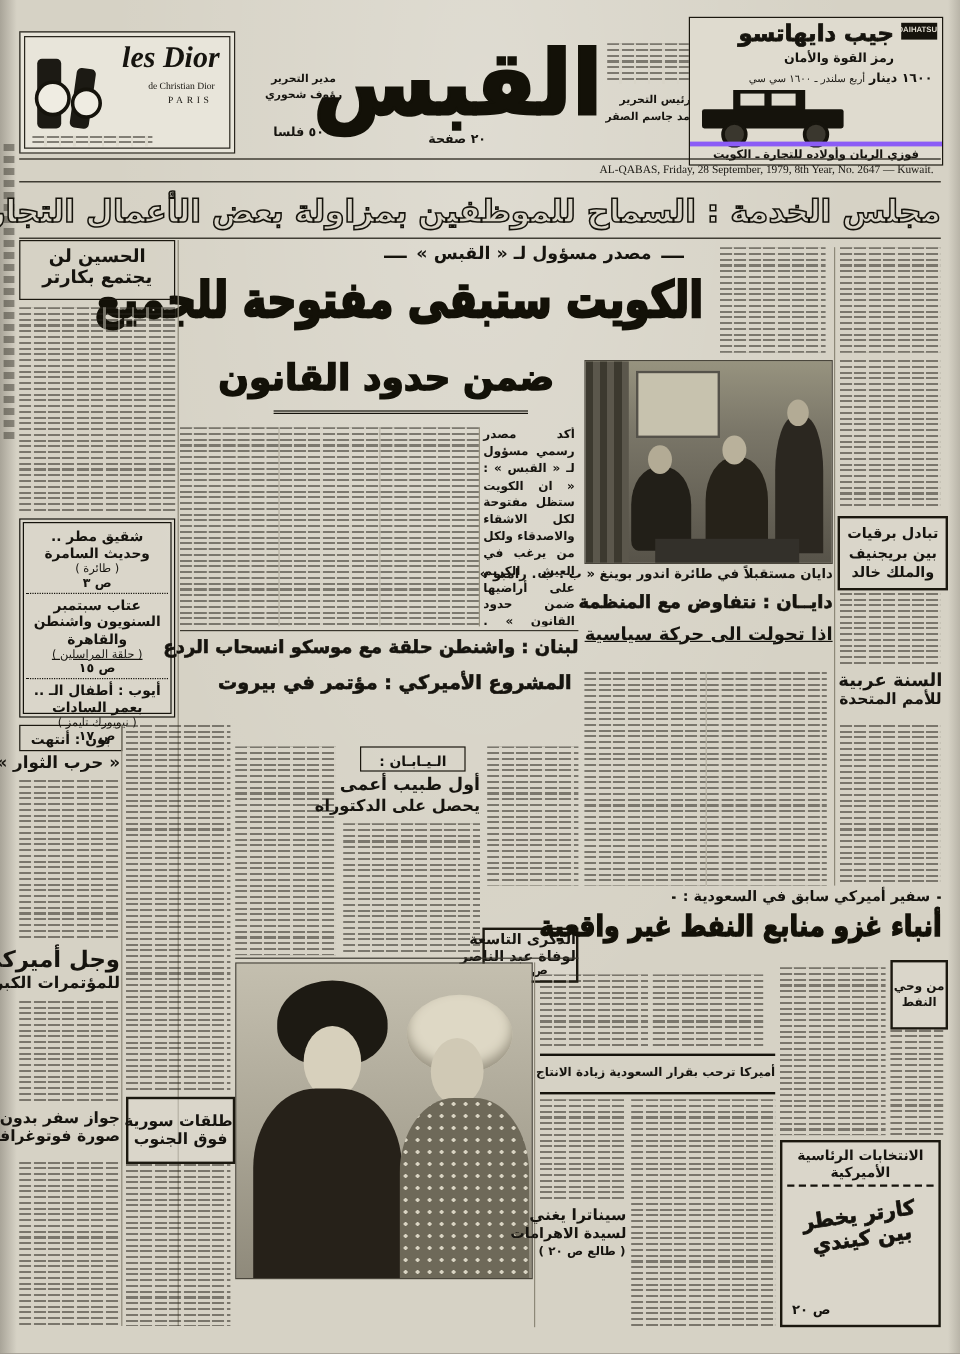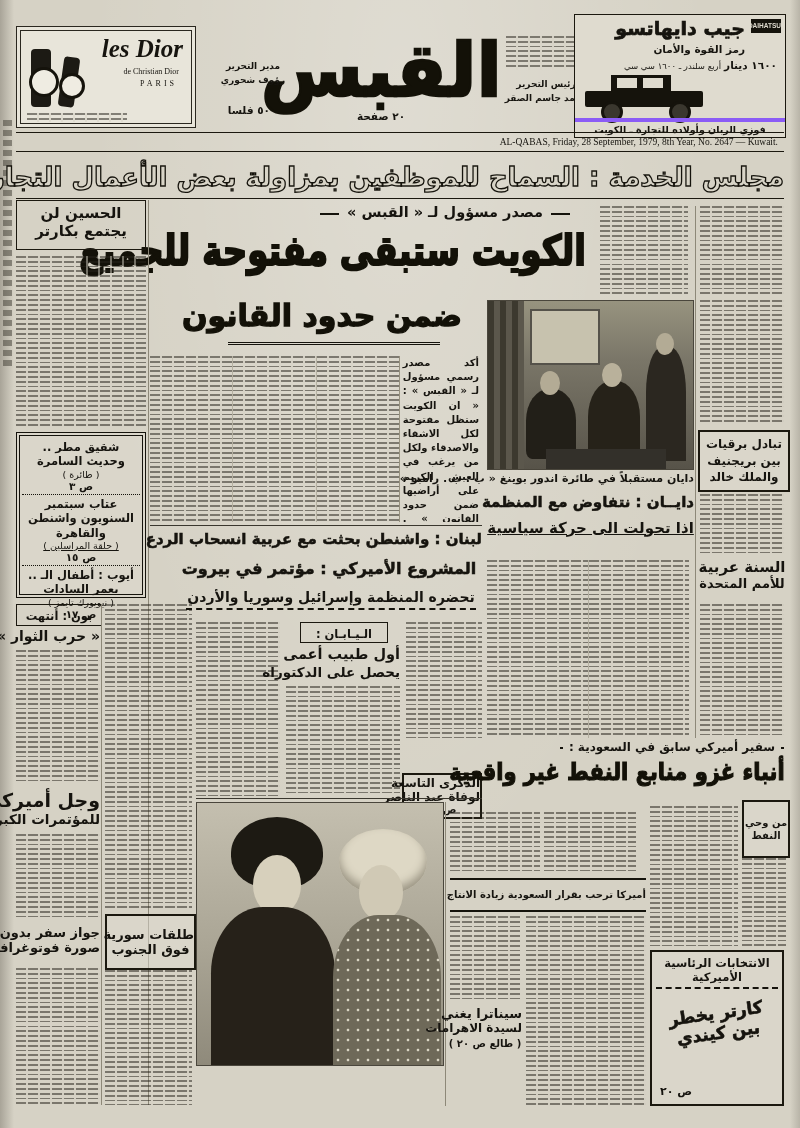--- a/index.html
+++ b/index.html
@@ -192,23 +192,22 @@
   <div class="abs ft" style="left:16px;top:968px;width:84px;height:137px;"></div>
 
   <div class="abs vr" style="left:101px;top:604px;height:501px;"></div>
   <div class="abs ft" style="left:105px;top:604px;width:87px;height:306px;"></div>
   <div class="abs box2 c" style="left:105px;top:914px;width:87px;height:52px;display:flex;flex-direction:column;justify-content:center;">
     <div class="b nw" style="font-size:13px;">طلقات سورية</div>
     <div class="b nw" style="font-size:13px;">فوق الجنوب</div>
   </div>
   <div class="abs ft" style="left:105px;top:970px;width:87px;height:135px;"></div>
 
-  <div class="abs c nw" style="left:186px;top:530px;width:296px;font-size:15px;font-weight:bold;-webkit-text-stroke:.5px #15130c;letter-spacing:-.3px;">لبنان : واشنطن بحثت مع عربية انسحاب الردع</div>
+  <div class="abs c nw" style="left:186px;top:530px;width:296px;font-size:15px;font-weight:bold;-webkit-text-stroke:.5px #15130c;letter-spacing:-.3px;">لبنان : واشنطن حلقة مع موسكو انسحاب الردع</div>
   <div class="abs c nw" style="left:176px;top:559px;width:306px;font-size:16px;font-weight:bold;-webkit-text-stroke:.5px #15130c;">المشروع الأميركي : مؤتمر في بيروت</div>
-  <div class="abs c nw" style="left:186px;top:589px;width:290px;font-size:14px;font-weight:bold;border-bottom:2px dashed #15130c;padding-bottom:3px;">تحضره المنظمة وإسرائيل وسوريا والأردن</div>
 
   <div class="abs ft" style="left:196px;top:622px;width:84px;height:174px;"></div>
   <div class="abs box1 c" style="left:300px;top:622px;width:86px;height:19px;">
     <span class="b nw" style="font-size:11.5px;line-height:19px;">الـيـابـان :</span>
   </div>
   <div class="abs c b nw" style="left:286px;top:646px;width:114px;font-size:14.5px;">أول طبيب أعمى</div>
   <div class="abs c b nw" style="left:286px;top:664px;width:114px;font-size:13.5px;">يحصل على الدكتوراه</div>
   <div class="abs ft" style="left:286px;top:686px;width:114px;height:110px;"></div>
   <div class="abs ft" style="left:406px;top:622px;width:76px;height:116px;"></div>
 

